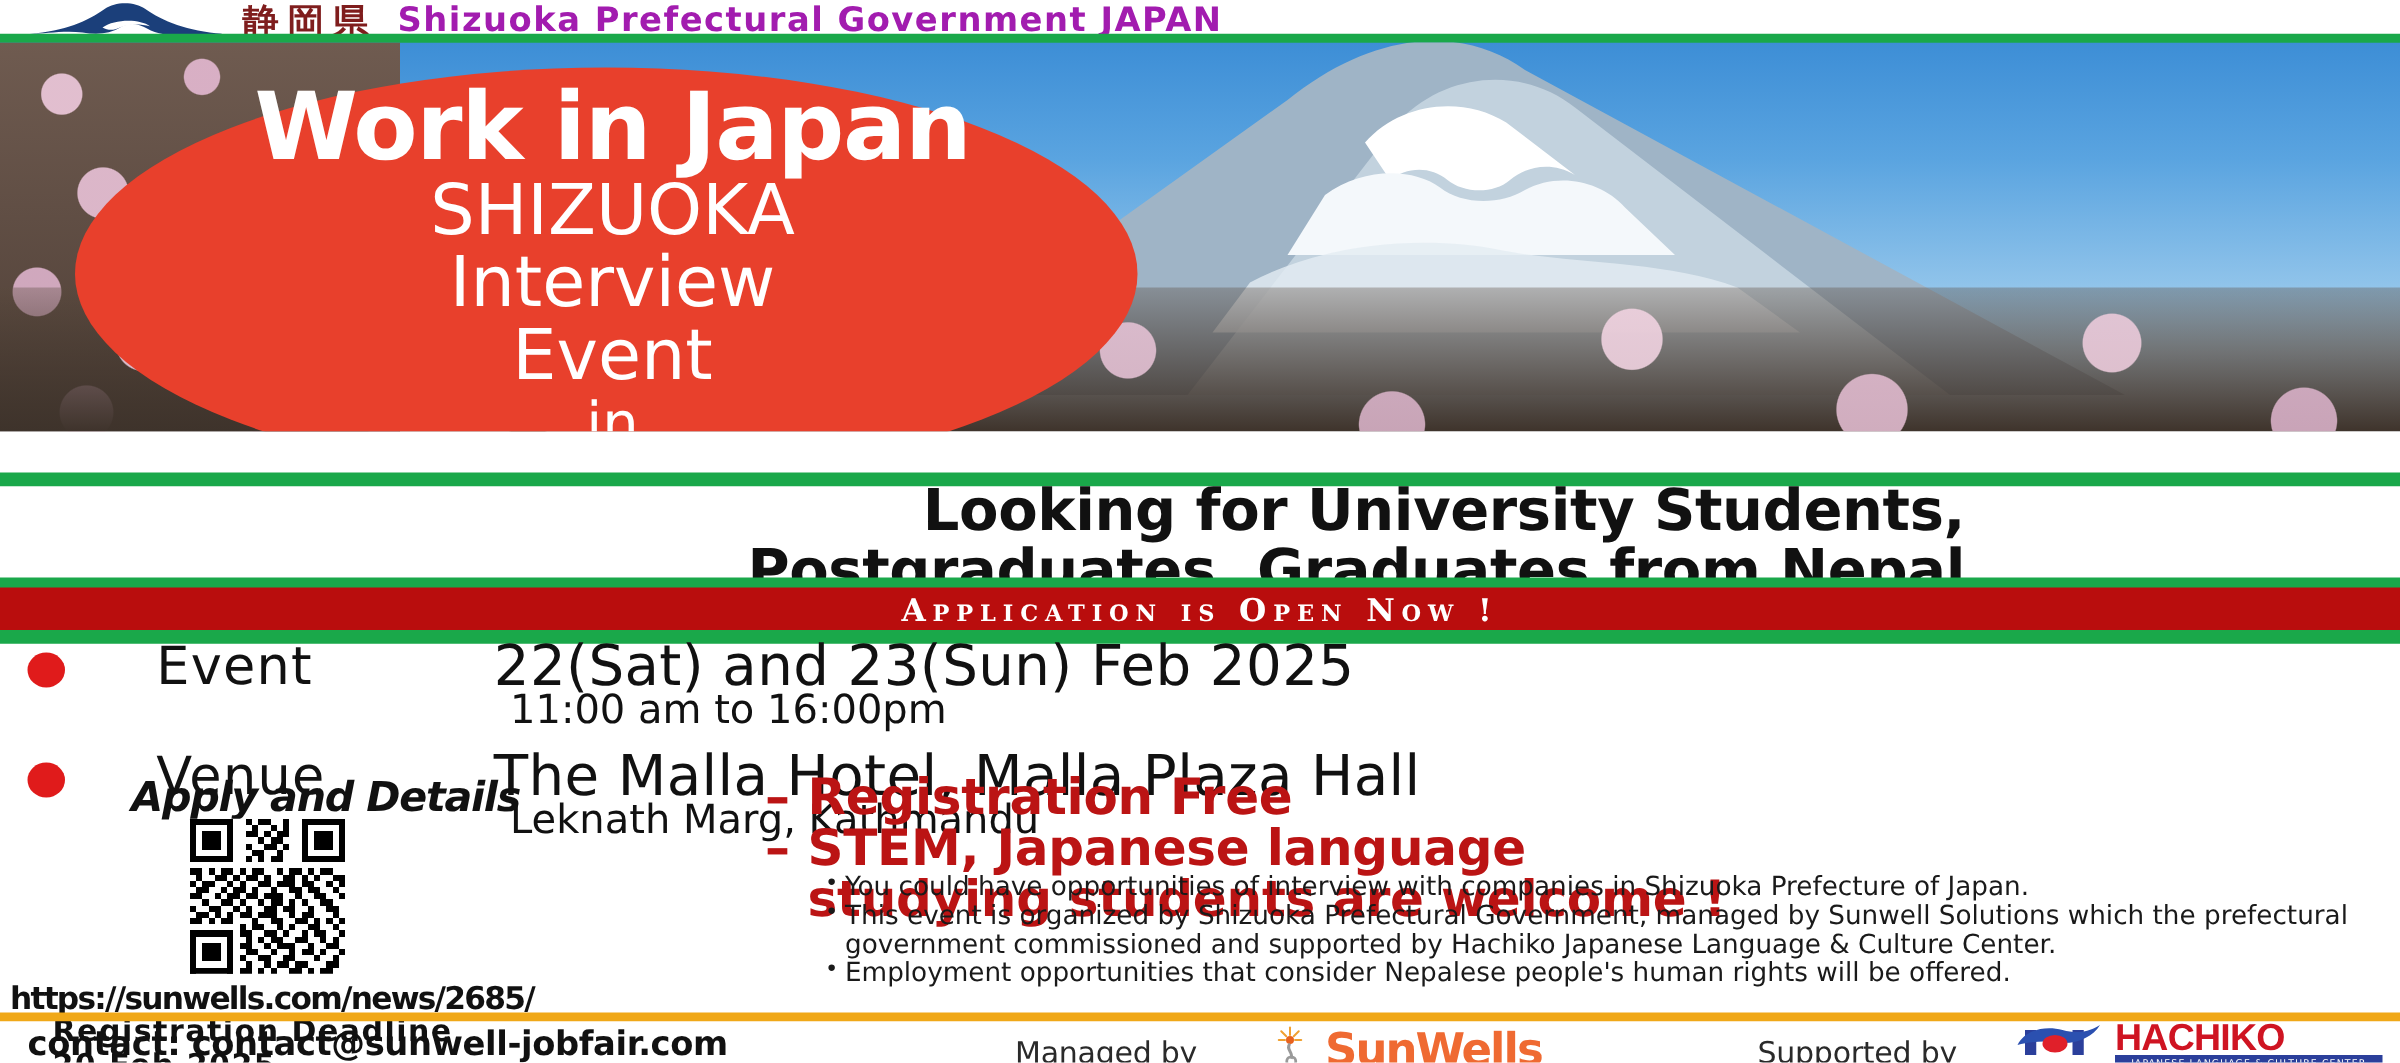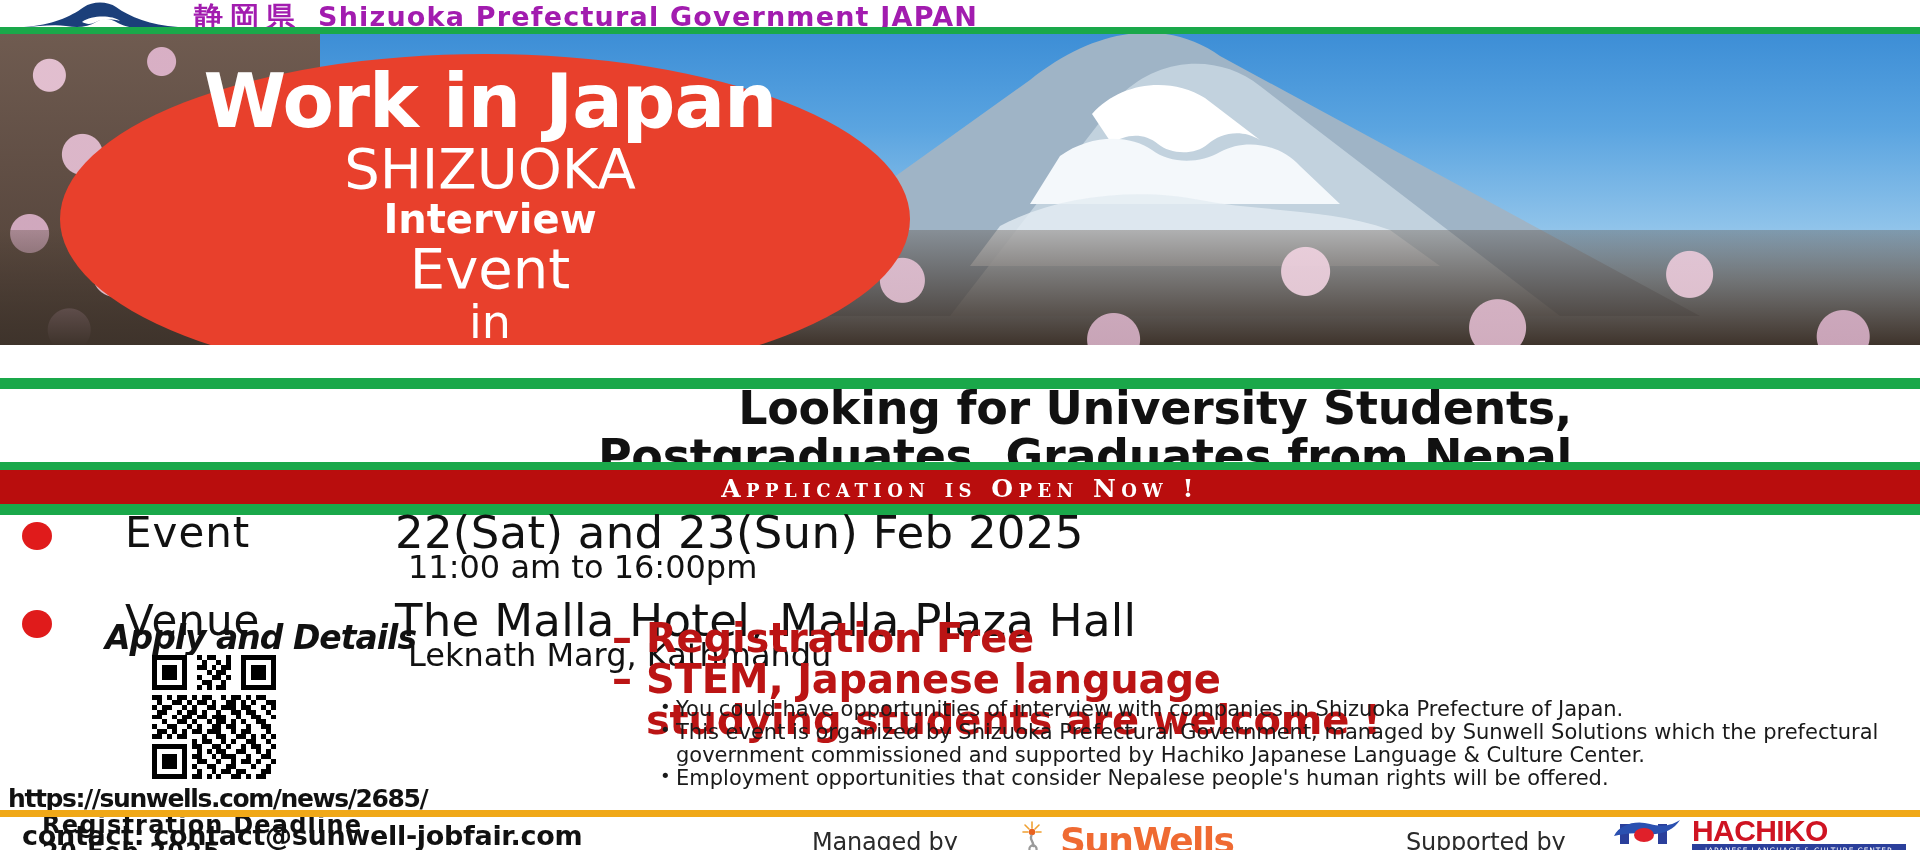--- a/index.html
+++ b/index.html
@@ -9,21 +9,21 @@
     font-family:"DejaVu Sans","Liberation Sans",sans-serif;
     -webkit-font-smoothing:antialiased;
   }
   .poster{position:relative;width:1920px;height:850px;overflow:hidden;background:#fff;}
 
   
   .header{position:absolute;left:0;top:0;width:1920px;height:34px;background:#fff;
           display:flex;align-items:center;overflow:hidden;}
   .fuji-logo{margin-left:22px;width:160px;height:32px;flex:none;display:block;}
   .pref-jp{font-family:"DejaVu Sans","Liberation Sans",sans-serif;font-weight:bold;
-           font-size:29px;color:#a21caf;letter-spacing:7px;margin-left:12px;line-height:30px;}
+           font-size:29px;color:#7f1d1d;letter-spacing:7px;margin-left:12px;line-height:30px;}
   .pref-en{font-family:"DejaVu Sans","Liberation Sans",sans-serif;font-weight:bold;
            font-size:27px;color:#a21caf;letter-spacing:1.2px;margin-left:16px;line-height:30px;}
 
   
   .hero{position:absolute;left:0;top:34px;width:1920px;height:311px;overflow:hidden;}
   .hero-sky{position:absolute;inset:0;background:linear-gradient(#3d8ed6 0%,#5aa4e0 30%,#8fc3ea 62%,#bcd9ee 80%,#cfe2f0 100%);}
   .hero-fuji{position:absolute;left:700px;top:-18px;width:1000px;height:300px;}
   .hero-blossom-l{position:absolute;left:-10px;top:0px;width:330px;height:344px;
      background:
       radial-gradient(circle at 18% 12%, rgba(232,196,214,.95) 0 16px, rgba(0,0,0,0) 17px),
@@ -51,21 +51,21 @@
       radial-gradient(circle at 96% 72%, rgba(216,176,199,.9) 0 26px, rgba(0,0,0,0) 27px),
       radial-gradient(circle at 22% 96%, rgba(120,96,78,.9) 0 30px, rgba(0,0,0,0) 31px),
       linear-gradient(rgba(90,74,62,.35), #3e332b 78%, #342b24);}
 
   .ellipse{position:absolute;left:60px;top:20px;width:850px;height:330px;border-radius:50%;
            background:#e8402c;}
   .title-block{position:absolute;left:60px;top:30px;width:860px;text-align:center;color:#fff;
                line-height:1.0;}
   .t-work{font-size:75px;font-weight:bold;letter-spacing:-1px;white-space:nowrap;}
   .t-shiz{font-size:56px;font-weight:normal;letter-spacing:0px;margin-top:2px;}
-  .t-intv{font-size:40px;font-weight:bold;margin-top:2px;}
+  .t-intv{font-size:56px;font-weight:normal;margin-top:2px;}
   .t-evt{font-size:56px;font-weight:normal;margin-top:2px;}
   .t-in{font-size:46px;font-weight:normal;margin-top:2px;}
   .t-kat{font-size:68px;font-weight:normal;margin-top:2px;white-space:nowrap;}
 
   
   .rule-green{position:absolute;left:0;width:1920px;height:11px;background:#1aa84a;}
   .rule-green.top{top:27px;}
   .rule-green.mid{top:378px;}
   .rule-green.below-head{top:462px;}
   .rule-green.under-red{top:504px;}

